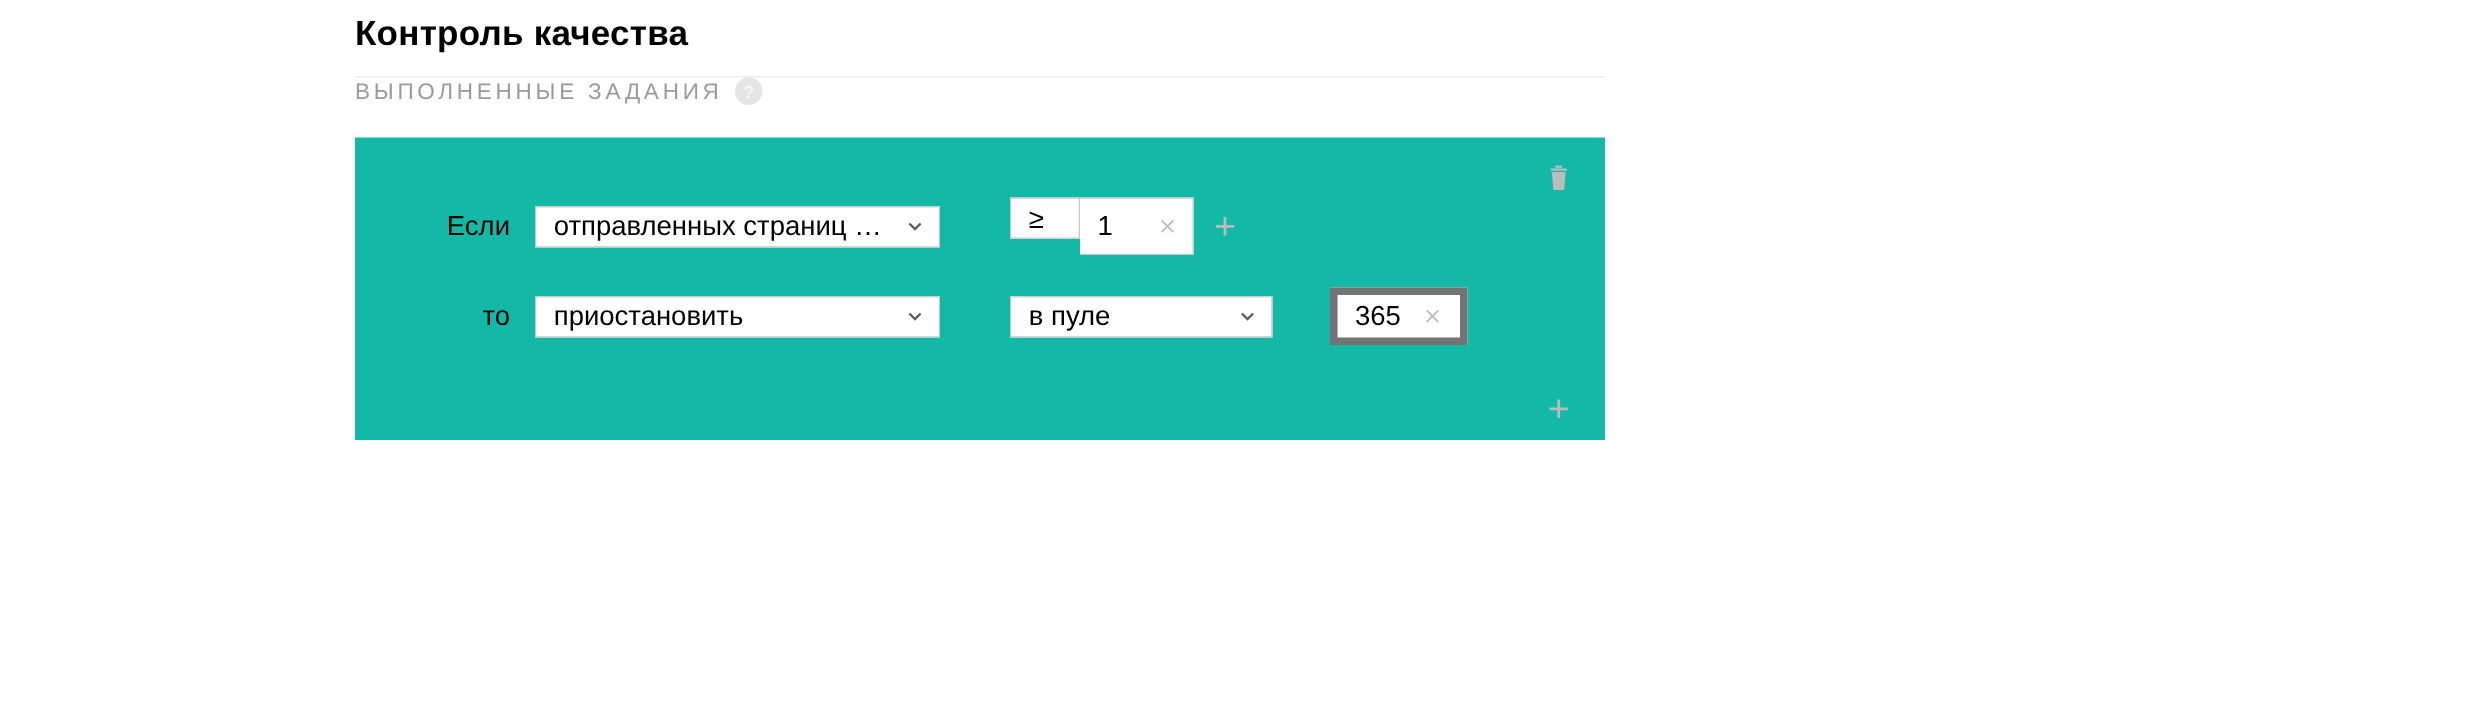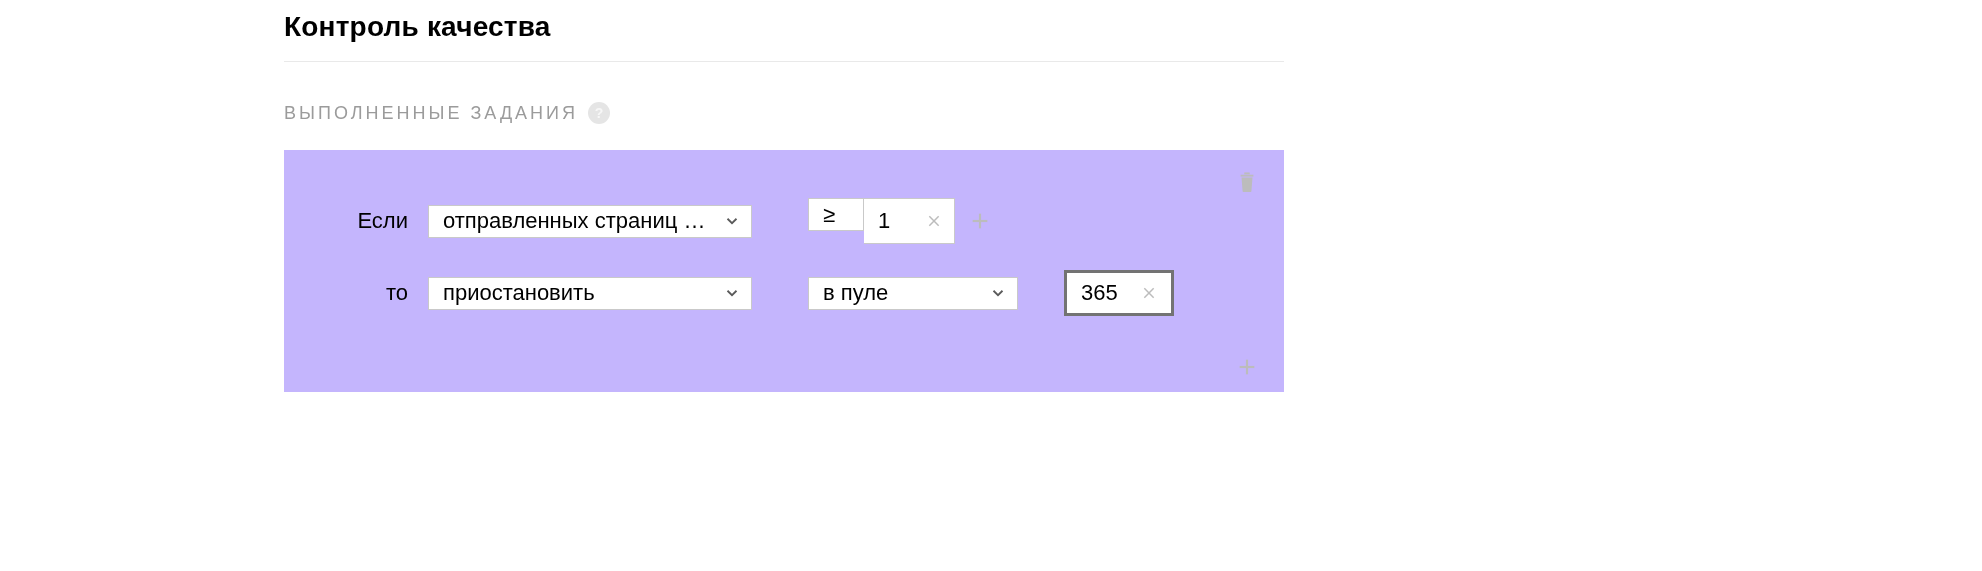--- a/index.html
+++ b/index.html
@@ -20,21 +20,20 @@
     letter-spacing: 0.2px;
     color: #000;
     padding-bottom: 18px;
   }
   .hr {
     width: 1000px;
     height: 1px;
     background: #e9e9e9;
   }
   .subsection {
-    margin-top: 40px;
     display: flex;
     align-items: center;
     gap: 10px;
   }
   .subsection-label {
     font-size: 18px;
     letter-spacing: 3px;
     color: #9b9b9b;
   }
   .help-badge {
@@ -47,21 +46,21 @@
     justify-content: center;
     font-size: 14px;
     font-weight: 700;
     color: #f7f7f7;
     cursor: pointer;
   }
   .rule-card {
     position: relative;
     margin-top: 26px;
     width: 1000px;
-    background: #c4b5fd;
+    background: #14b8a6;
     padding: 48px 40px 50px 40px;
   }
   .trash {
     position: absolute;
     top: 22px;
     right: 26px;
     width: 22px;
     height: 22px;
     cursor: pointer;
     color: #bcbcbc;
@@ -167,21 +166,21 @@
     align-items: center;
     justify-content: space-between;
     padding: 0 14px 0 14px;
     font-size: 22px;
     color: #000;
     width: 565px;
     gap: 14px;
   }
   .num-input-solo {
     background: #fff;
-    border: 3px solid #737373;
+    border: 6px solid #737373;
     height: 46px;
     display: flex;
     align-items: center;
     padding: 0 14px;
     font-size: 22px;
     color: #000;
     gap: 8px;
     width: 110px;
     justify-content: space-between;
   }

